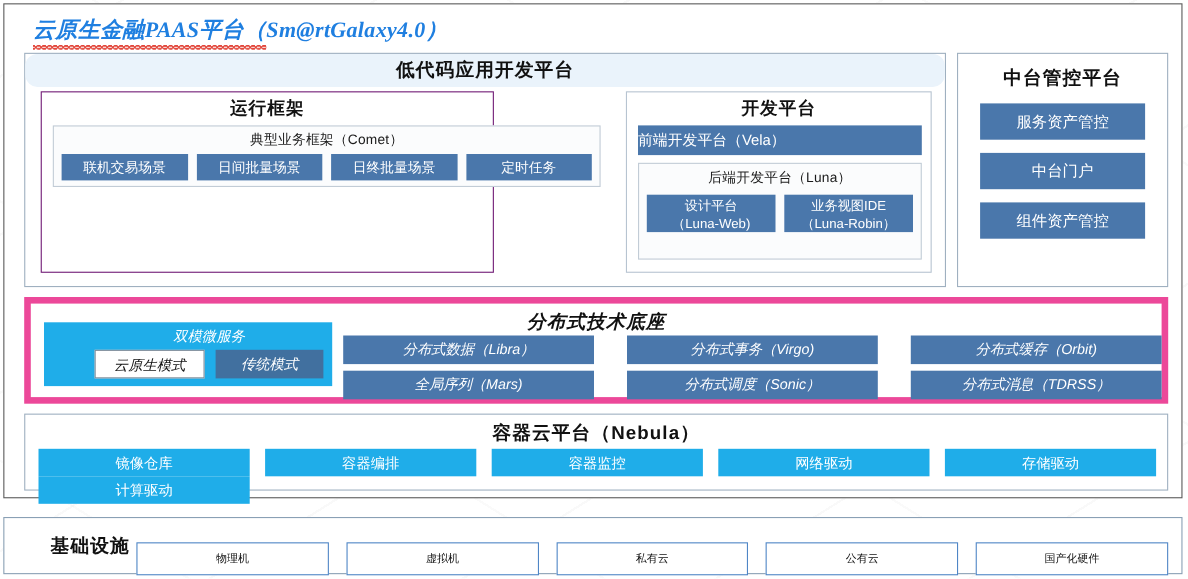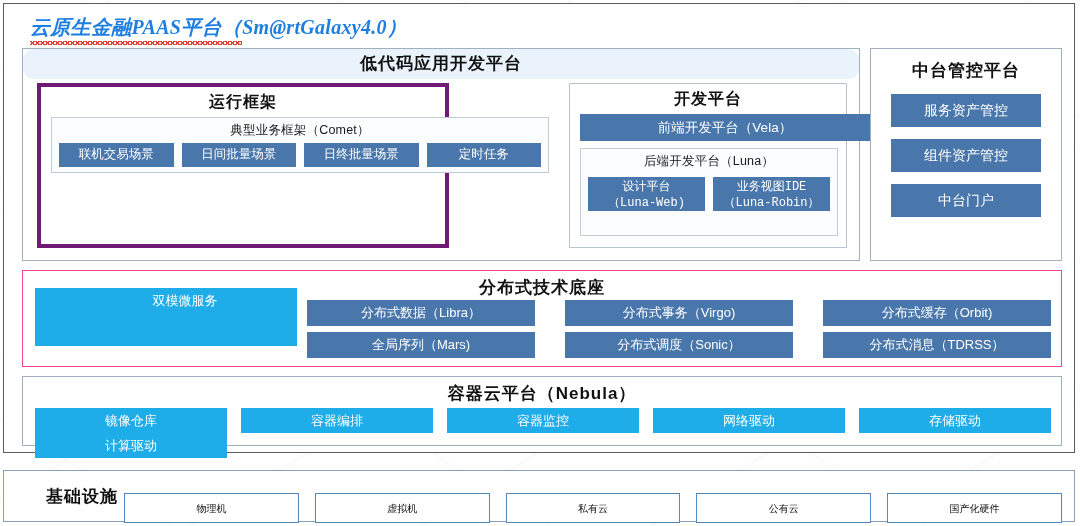--- a/index.html
+++ b/index.html
@@ -60,58 +60,58 @@
   }
 
   
   #lowcode{left:18px;top:44px;width:838px;height:213px;border:1px solid #9fb0c0;}
   #lowcode .hdr{
     position:absolute;left:0;top:0;width:100%;height:30px;line-height:30px;
     background:#eaf3fb;font-size:17px;border-radius:11px;
   }
 
   
-  #runtime{left:14px;top:34px;width:412px;height:165px;border:4px solid #701a75;}
+  #runtime{left:14px;top:34px;width:412px;height:165px;border:1px solid #701a75;}
   #devplat{left:546px;top:34px;width:278px;height:165px;border:1px solid #b7c4d1;}
   .sub-title{
     text-align:center;font-weight:bold;font-size:16px;color:#111;margin-top:5px;letter-spacing:1px;
   }
   .inner-box{
     position:absolute;border:1px solid #c2ccd6;background:#fbfcfd;box-sizing:border-box;
   }
   .inner-cap{
     text-align:center;font-size:12.5px;color:#1a1a1a;margin-top:4px;letter-spacing:.2px;
   }
   .chip-row{
-    display:flex;gap:8px;padding:0 7px;margin-top:4px;box-sizing:border-box;font-family:Liberation Mono, monospace;
+    display:flex;gap:8px;padding:0 7px;margin-top:4px;box-sizing:border-box;
   }
   .chip{
     flex:1;height:24px;line-height:24px;text-align:center;
     background:#4a77ab;color:#fff;font-size:12.5px;white-space:nowrap;
   }
   .chip.tall{height:34px;line-height:16px;padding-top:2px;box-sizing:border-box;}
   .chip.tall span{display:block;font-size:12px;}
 
   
-  #vela{position:absolute;left:10px;top:30px;width:290px;height:27px;line-height:27px;
-        text-align:center;background:#4a77ab;color:#fff;font-size:13.5px;}
+  #vela{position:absolute;left:10px;top:30px;width:258px;height:27px;line-height:27px;
+        background:#4a77ab;color:#fff;font-size:13.5px;}
   #lunabox{left:10px;top:64px;width:258px;height:88px;}
 
   
   #midoffice{left:866px;top:44px;width:192px;height:213px;border:1px solid #9fb0c0;}
   #midoffice .hdr{
     text-align:center;font-weight:bold;font-size:17px;color:#111;margin-top:10px;letter-spacing:1px;
   }
   .mo-chip{
     margin:12px auto 0;width:150px;height:33px;line-height:33px;text-align:center;
     background:#4a77ab;color:#fff;font-size:14px;
   }
 
   
-  #disttech{left:18px;top:266px;width:1040px;height:97px;border:1px solid #ec4899;}
+  #disttech{left:18px;top:266px;width:1040px;height:97px;border:6px solid #ec4899;font-style:italic;}
   #disttech .hdr{
     text-align:center;font-weight:bold;font-size:17px;color:#111;margin-top:5px;letter-spacing:1px;
   }
   #dualmode{
     position:absolute;left:12px;top:17px;width:262px;height:58px;
     background:#1fade9;box-sizing:border-box;padding-left:38px;
   }
   #dualmode .dm-title{text-align:center;color:#fff;font-size:13px;padding-top:4px;}
   #dualmode .dm-row{display:flex;gap:10px;padding:3px 8px 0;}
   #dualmode .dm-a{flex:1;height:26px;line-height:26px;text-align:center;background:#fff;
@@ -205,29 +205,33 @@
               <span>（Luna-Robin）</span>
             </div>
           </div>
         </div>
       </div>
     </div>
 
     <div class="panel" id="midoffice">
       <div class="hdr">中台管控平台</div>
       <div class="mo-chip">服务资产管控</div>
+      <div class="mo-chip">中台门户</div>
       <div class="mo-chip">组件资产管控</div>
-      <div class="mo-chip">中台门户</div>
     </div>
 
     <div class="panel" id="disttech">
       <div class="hdr">分布式技术底座</div>
 
       <div id="dualmode">
         <div class="dm-title">双模微服务</div>
+        <div class="dm-row">
+          <div class="dm-a">云原生模式</div>
+          <div class="dm-b">传统模式</div>
+        </div>
       </div>
 
       <div class="dt-grid">
         <div class="dt-chip">分布式数据（Libra）</div>
         <div class="dt-chip">分布式事务（Virgo)</div>
         <div class="dt-chip">分布式缓存（Orbit)</div>
         <div class="dt-chip">全局序列（Mars)</div>
         <div class="dt-chip">分布式调度（Sonic）</div>
         <div class="dt-chip">分布式消息（TDRSS）</div>
       </div>

